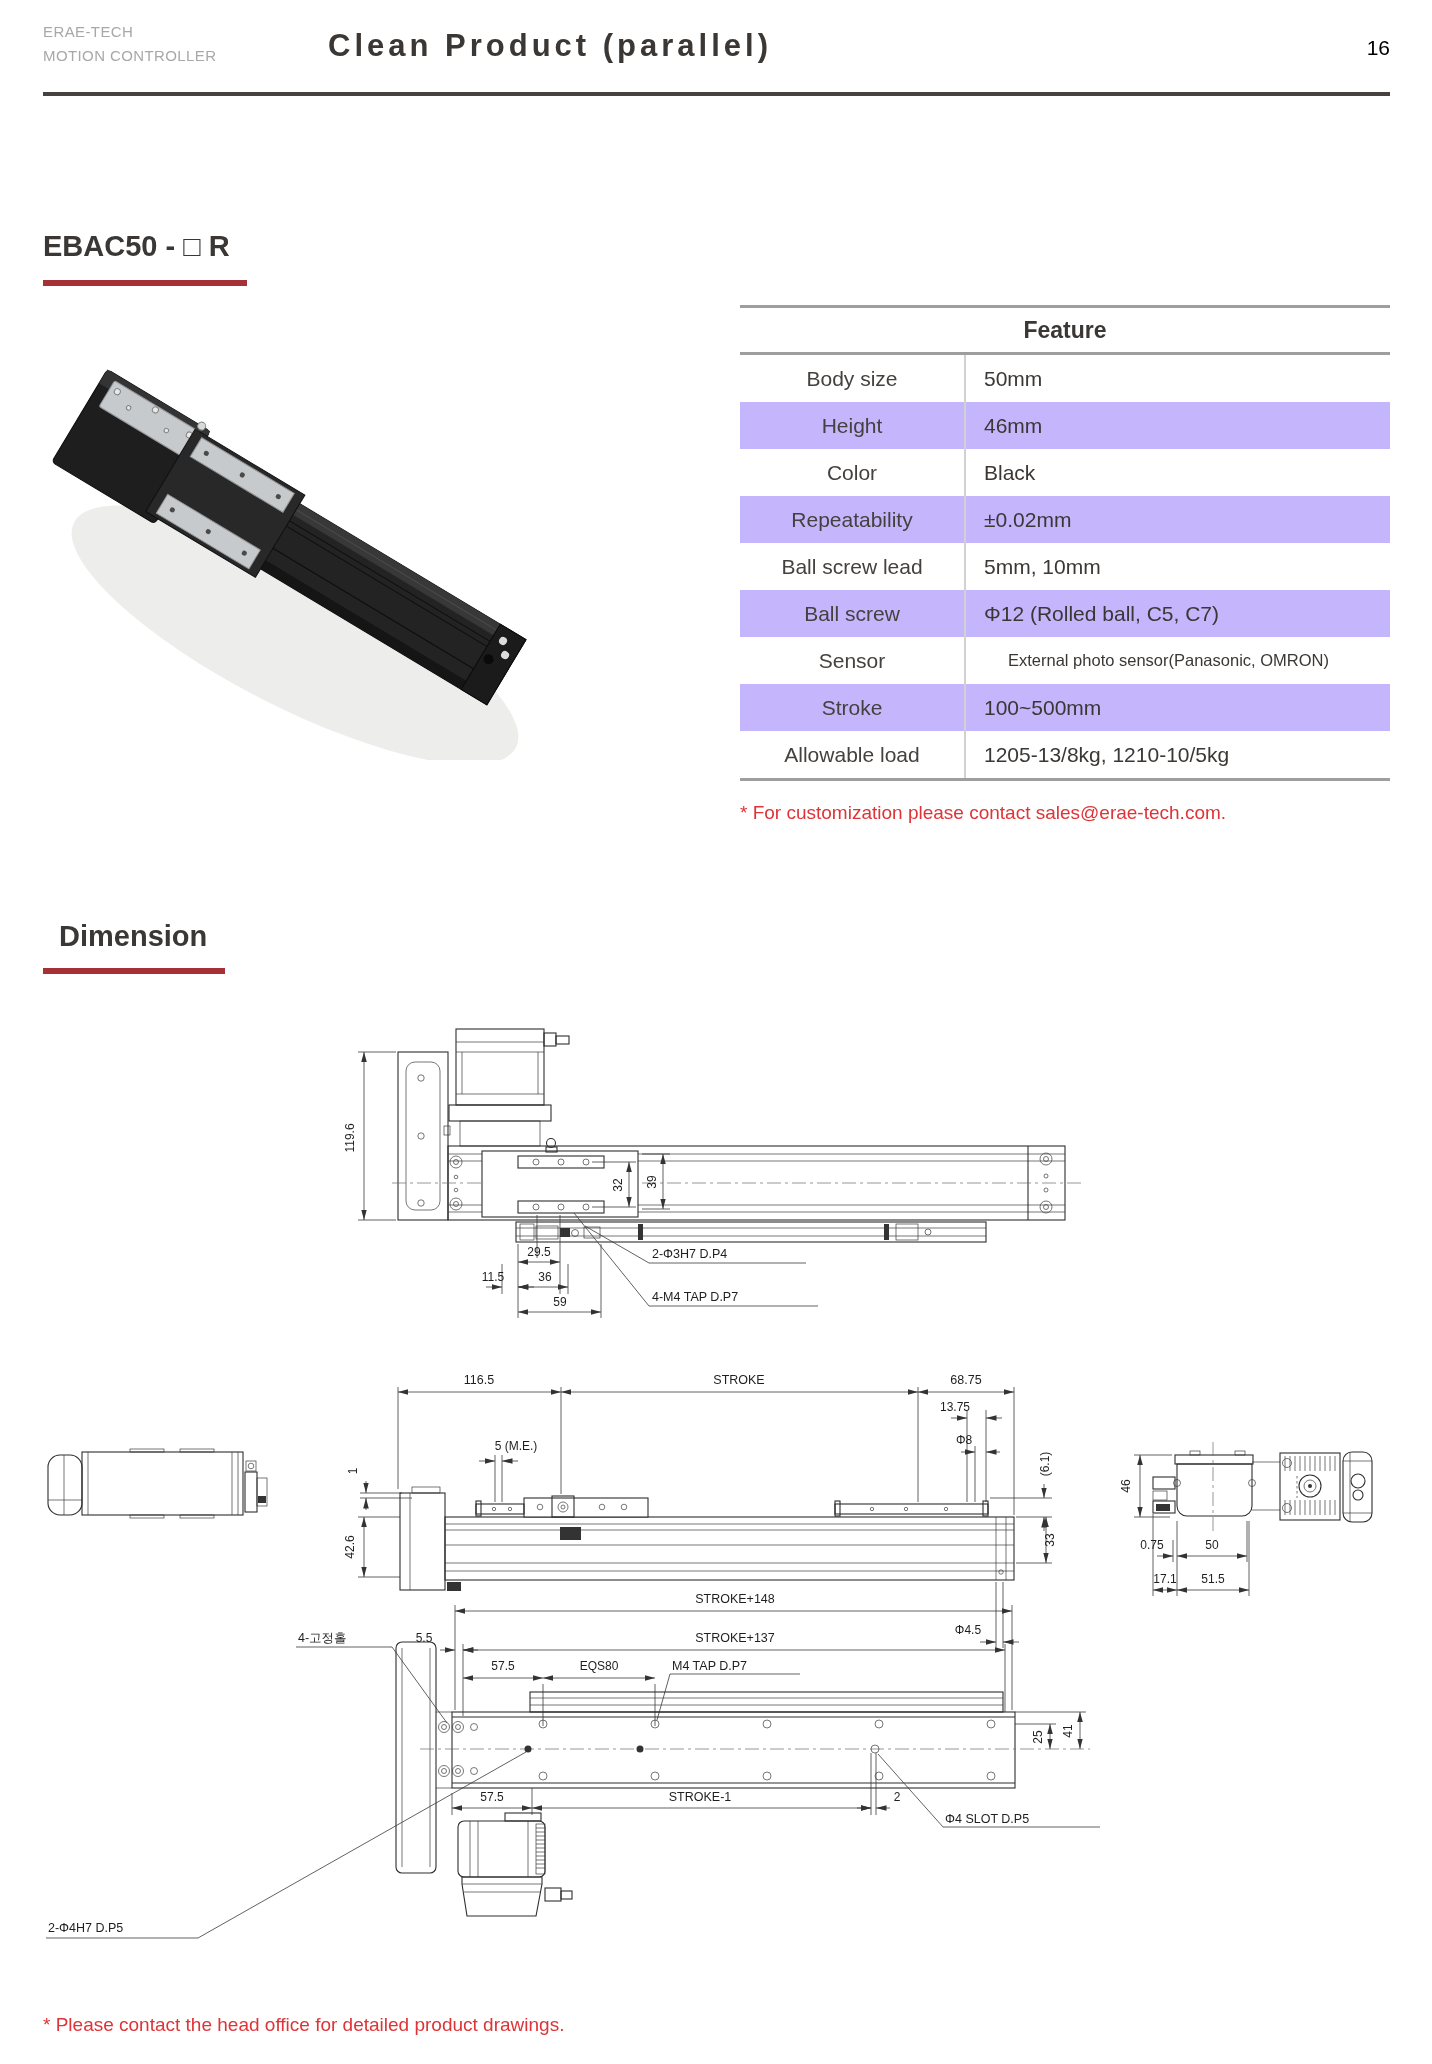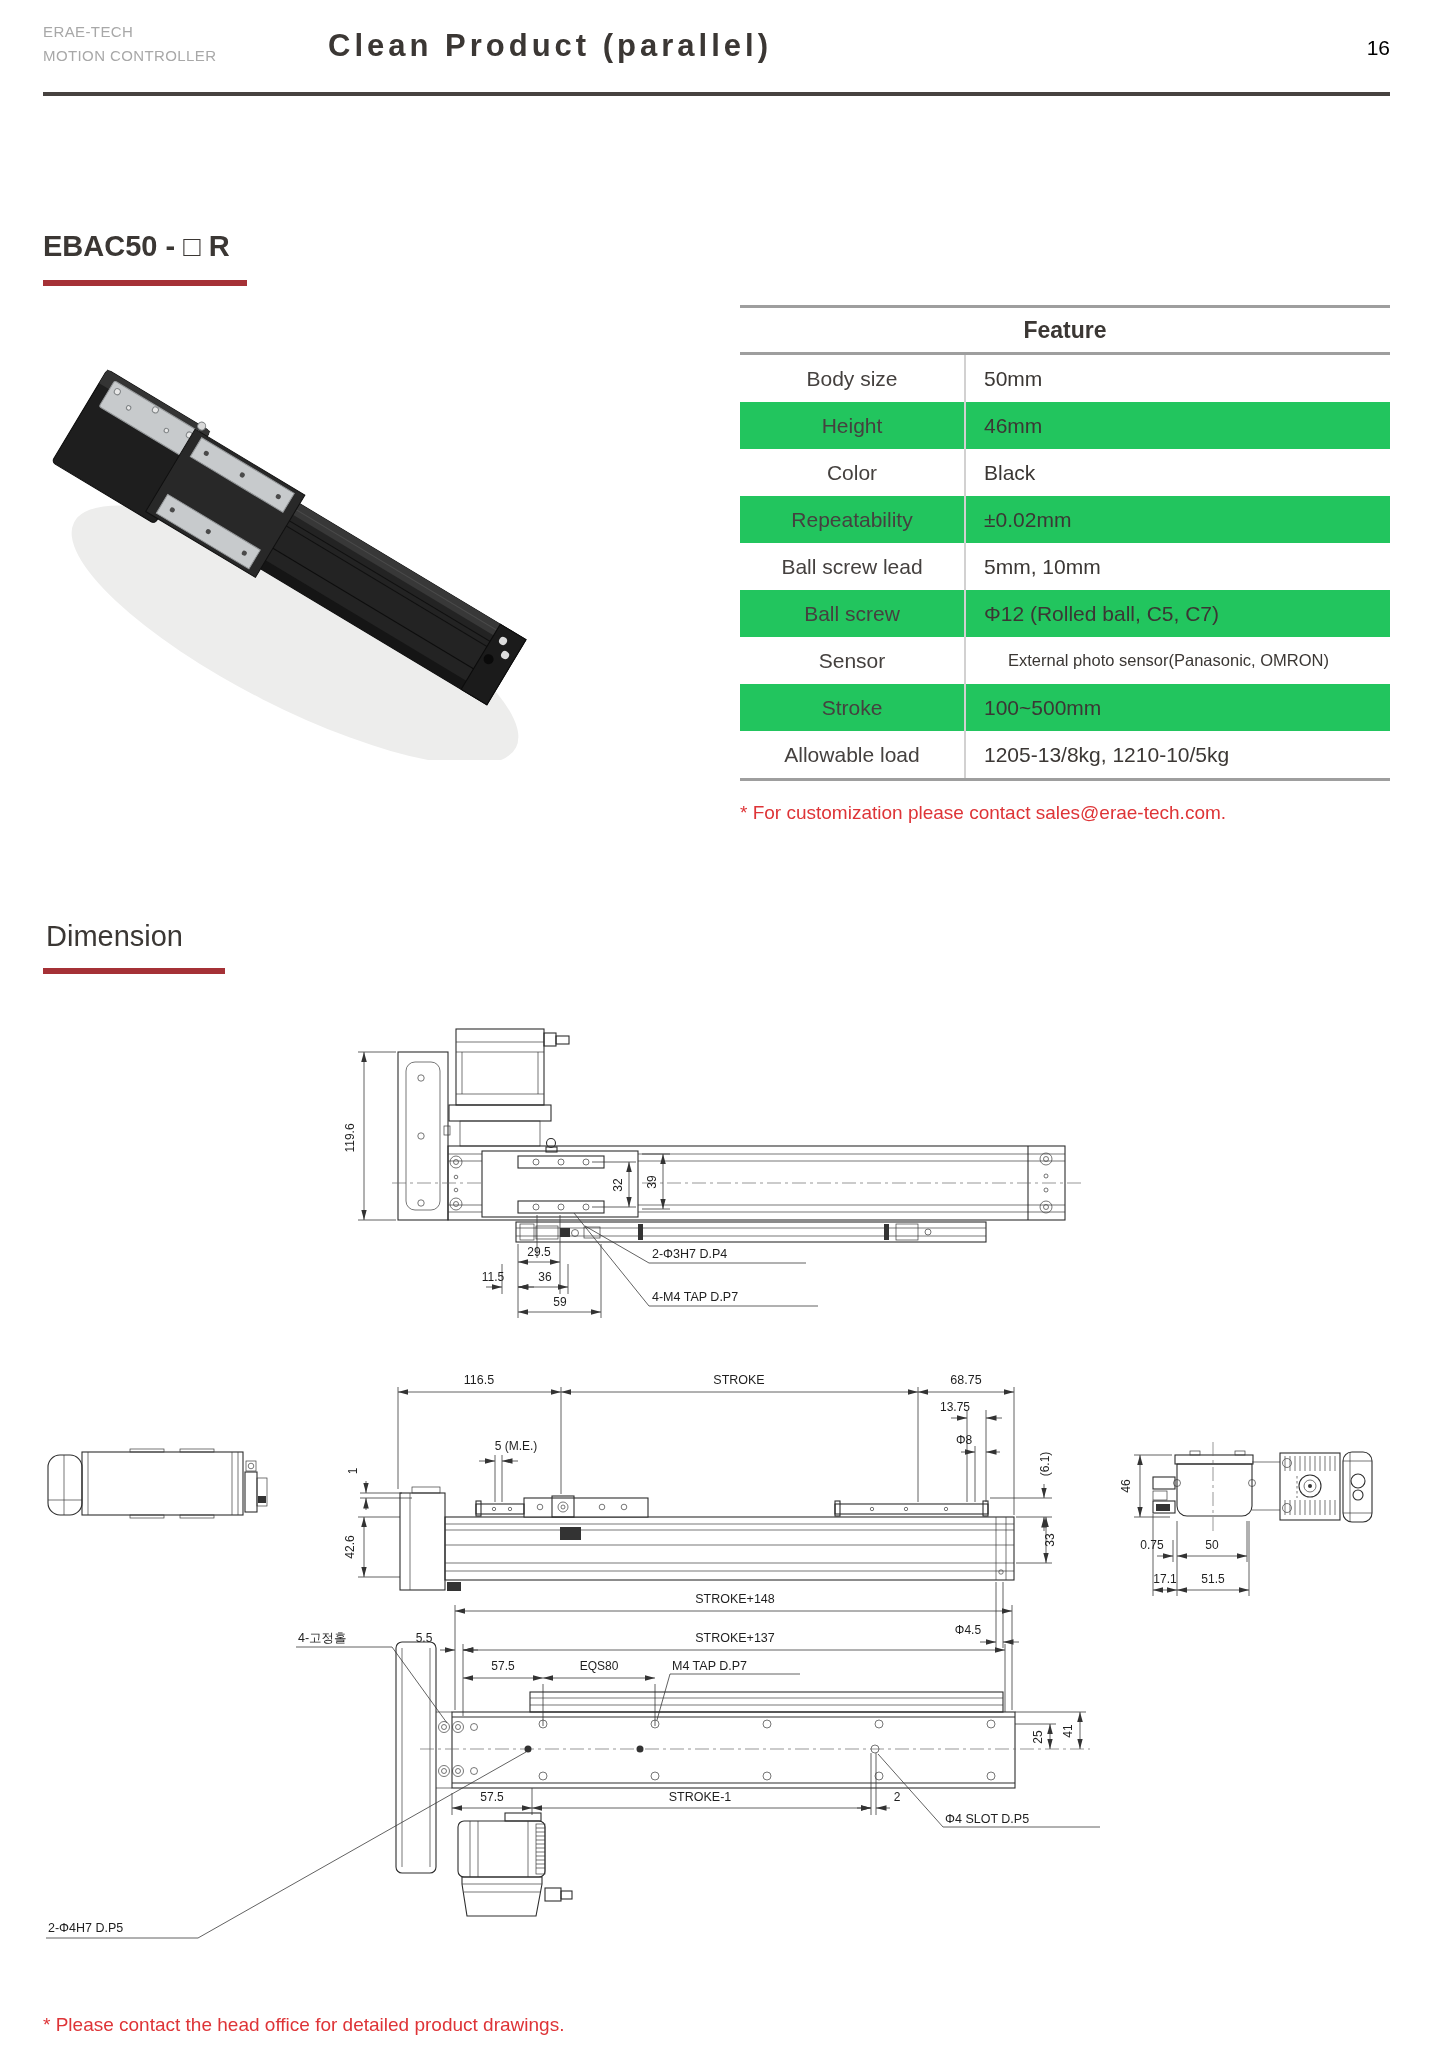--- a/index.html
+++ b/index.html
@@ -8,27 +8,27 @@
   .abs{position:absolute;}
   
   .brand{left:43px;top:20px;font-size:15px;line-height:24px;color:#a8a8a8;letter-spacing:.4px;}
   .title{left:250px;top:28px;width:600px;text-align:center;font-size:31px;font-weight:bold;
          letter-spacing:4px;color:#3b3734;}
   .pagenum{left:1330px;top:36px;width:60px;text-align:right;font-size:21px;color:#000000;}
   .hrule{left:43px;top:92px;width:1347px;height:4px;background:#474240;}
   
   .h-model{left:43px;top:230px;font-size:29px;font-weight:bold;color:#3b3734;}
   .h-underline{height:6px;}
-  .h-dim{left:46px;top:920px;font-size:29px;font-weight:normal;color:#3b3734;}
+  .h-dim{left:59px;top:920px;font-size:29px;font-weight:bold;color:#3b3734;}
   
   .ftable{left:740px;top:305px;width:650px;}
   .ft-line{height:3px;background:#9e9e9e;}
   .ft-title{height:44px;line-height:44px;text-align:center;font-size:23px;color:#3b3734;font-weight:bold;}
   .ft-row{display:flex;height:47px;}
-  .ft-row.alt{background:#22c55e;}
+  .ft-row.alt{background:#c4b5fd;}
   .ft-label{width:224px;display:flex;align-items:center;justify-content:center;
             font-size:21px;color:#45413f;}
   .ft-value{flex:1;display:flex;align-items:center;border-left:2px solid #d2d1d1;
             padding-left:18px;font-size:21px;color:#3b3734;}
   .ft-value.small{font-size:16.5px;padding-left:42px;}
   .note{font-size:19px;}
   
   svg text{font-family:"Liberation Sans","DejaVu Sans",sans-serif;}
   .ln{fill:none;stroke:#2e2e2e;stroke-width:1.1;}
   .tn{fill:none;stroke:#3c3c3c;stroke-width:.7;}

